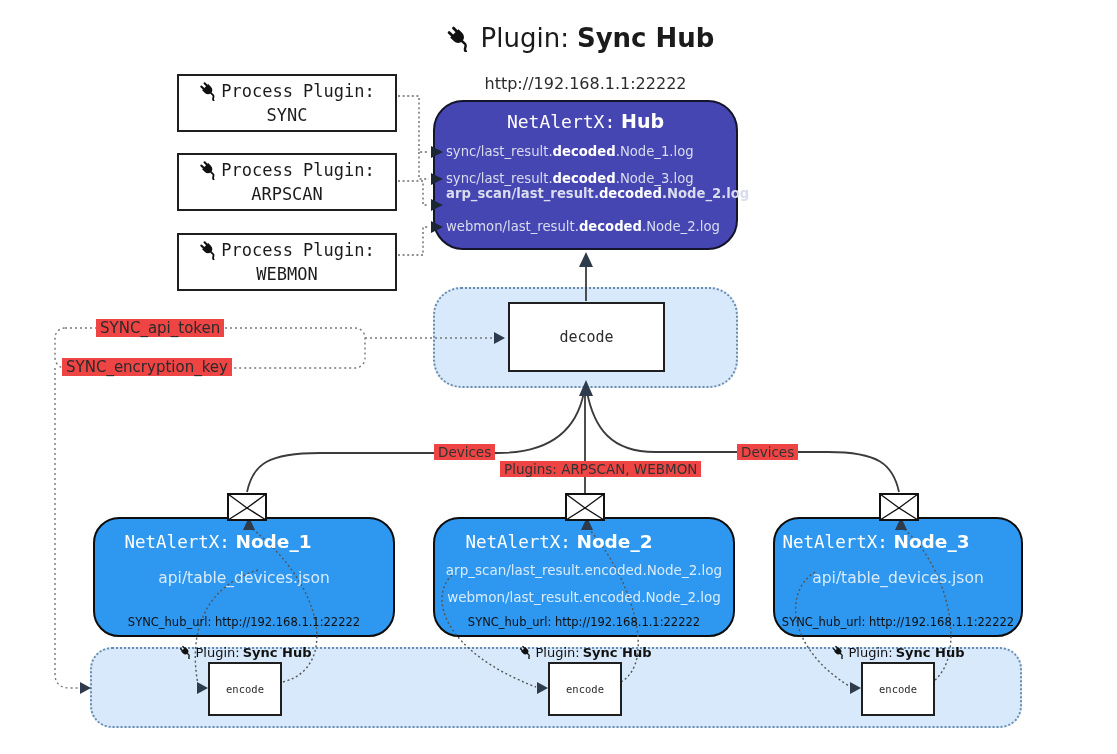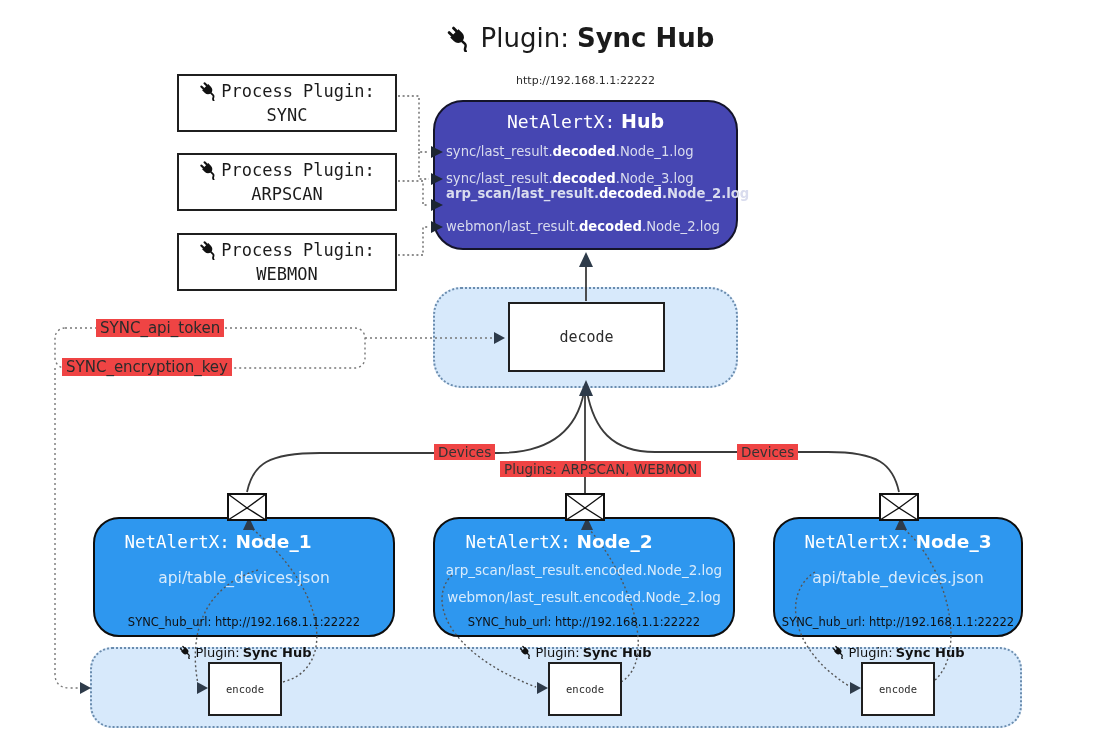--- a/index.html
+++ b/index.html
@@ -11,21 +11,21 @@
   
   .title { left:360px; top:16px; width:440px; height:44px; display:flex; align-items:center; justify-content:center; gap:8px; font-size:26px; color:#1b1b1b; }
   .title b { font-weight:bold; }
 
   
   .pp-box { left:177px; width:220px; height:58px; background:#fff; border:2px solid #1f1f1f; display:flex; flex-direction:column; align-items:center; justify-content:center; font-size:17px; color:#1b1b1b; }
   .pp-line1 { display:flex; align-items:center; gap:2px; line-height:24px; }
   .pp-line2 { line-height:24px; }
 
   
-  .hub-url { left:433px; top:74px; width:305px; text-align:center; font-size:11px; color:#2b2b2b; }
+  .hub-url { left:433px; top:74px; width:305px; text-align:center; font-size:16px; color:#2b2b2b; }
   .hub { left:433px; top:100px; width:305px; height:150px; background:#4646B2; border:2.5px solid #14142a; border-radius:30px; }
   .hub-title { left:433px; top:110px; width:305px; text-align:center; color:#fff; font-size:18px; }
   .hub-title .nm { font-family:"DejaVu Sans Mono", monospace; }
   .hub-title b { font-size:19px; }
   .hub-log { left:446px; width:292px; font-size:13.2px; color:#d9dcee; white-space:nowrap; }
   .hub-log b { color:#ffffff; }
 
   
   .panel { background:#D7E9FB; border:2px dotted #6A8CAE; }
   .decode-panel { left:433px; top:287px; width:305px; height:101px; border-radius:28px; }
@@ -205,21 +205,21 @@
   <div class="abs node-footer" style="left:93px; width:302px;">SYNC_hub_url: http://192.168.1.1:22222</div>
 
   <div class="abs node-title" style="left:433px; width:252px;">
     <span class="nm">NetAlertX:</span>
     <b>Node_2</b>
   </div>
   <div class="abs node-file" style="left:433px; width:302px; top:562px; font-size:13.5px;">arp_scan/last_result.encoded.Node_2.log</div>
   <div class="abs node-file" style="left:433px; width:302px; top:589px; font-size:13.5px;">webmon/last_result.encoded.Node_2.log</div>
   <div class="abs node-footer" style="left:433px; width:302px;">SYNC_hub_url: http://192.168.1.1:22222</div>
 
-  <div class="abs node-title" style="left:773px; width:250px;">
+  <div class="abs node-title" style="left:751px; width:250px;">
     <span class="nm">NetAlertX:</span>
     <b>Node_3</b>
   </div>
   <div class="abs node-file" style="left:773px; width:250px; top:569px; font-size:15.5px;">api/table_devices.json</div>
   <div class="abs node-footer" style="left:773px; width:250px;">SYNC_hub_url: http://192.168.1.1:22222</div>
 
   <div class="abs encode-label" style="left:170px; width:150px;">
     <svg class="ico" width="14" height="14" viewBox="0 0 24 24">
         <use href="#plugdef"></use>
       </svg>

